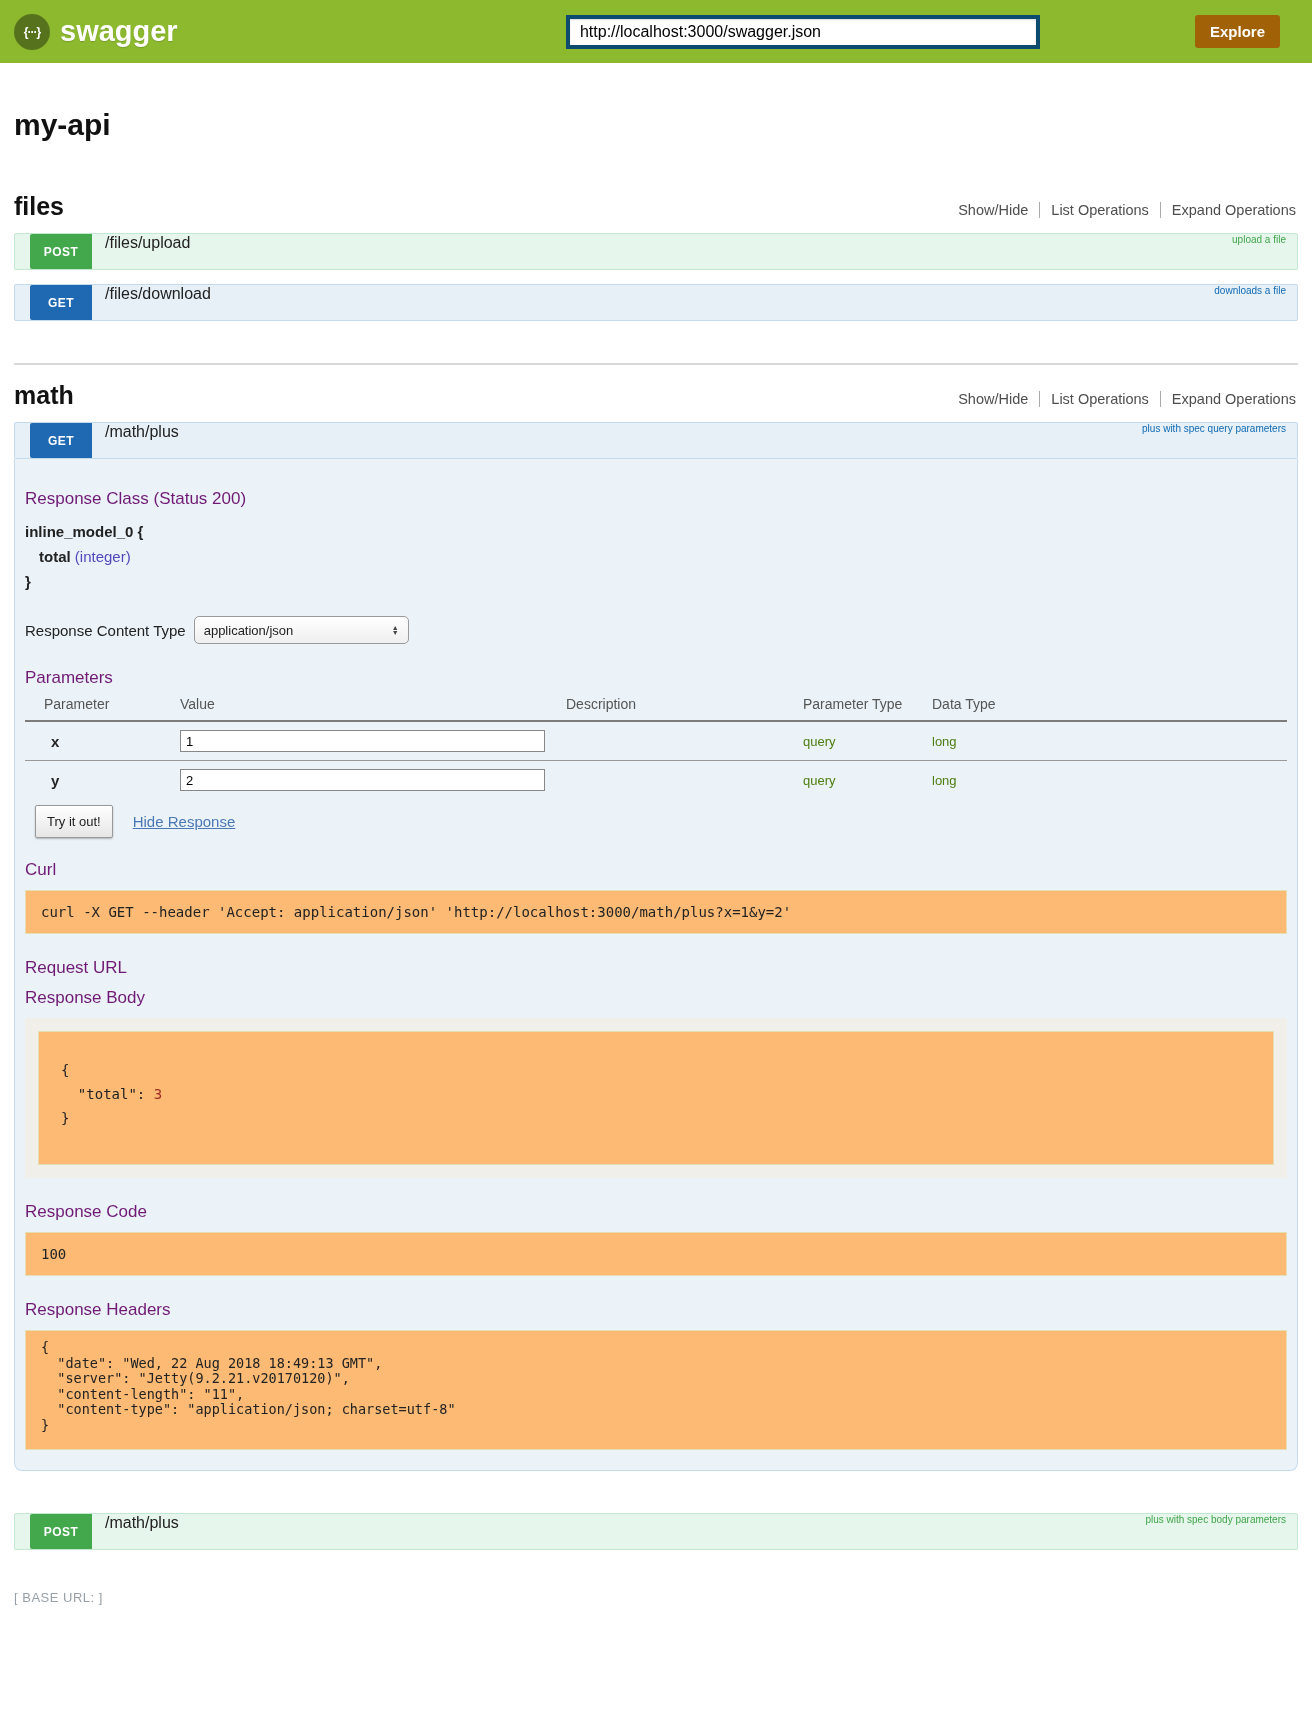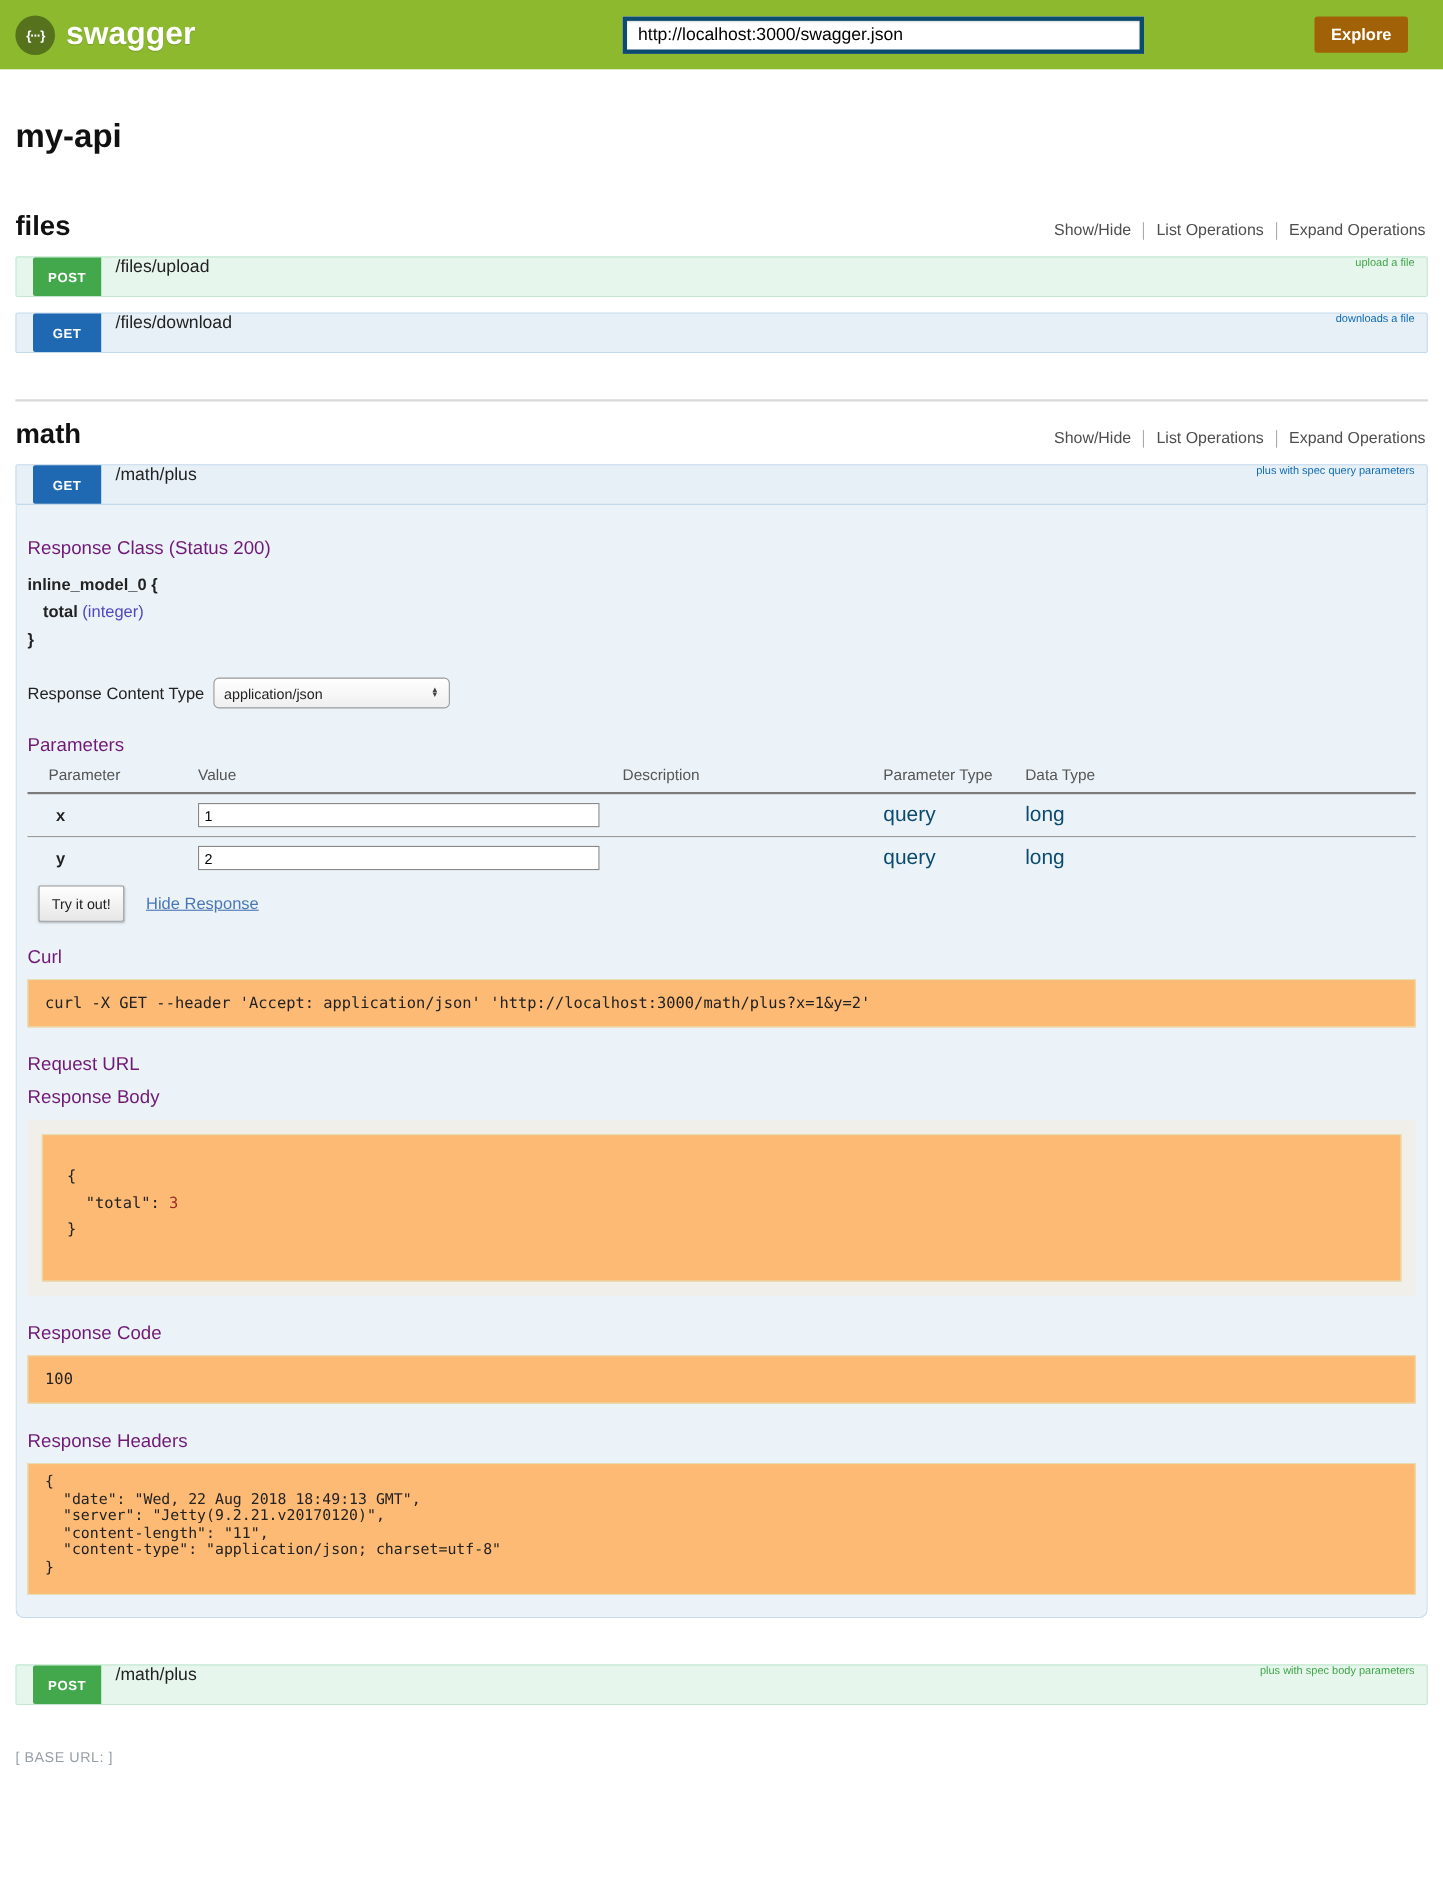--- a/index.html
+++ b/index.html
@@ -73,21 +73,21 @@
   .params-heading { margin-bottom:4px !important; }
   .param-table { margin:0 0 0 0; }
   .param-head { display:grid; grid-template-columns:136px 386px 237px 129px 1fr;
     font-size:14px; color:#555; padding:4px 0 8px 19px; border-bottom:2px solid #7c7c7c; }
   .param-row { display:grid; grid-template-columns:136px 386px 237px 129px 1fr;
     align-items:center; padding:8px 0 8px 19px; border-bottom:1px solid #999; }
   .param-row:last-child { border-bottom:none; }
   .param-name { font-size:15px; font-weight:bold; color:#222; padding-left:7px; }
   .param-input { width:365px; height:22px; border:1px solid #888; font-size:13px; padding:1px 5px;
     font-family:"Liberation Sans", sans-serif; }
-  .param-desc, .param-ptype, .param-dtype { font-size:19px; color:#0c4a6e; }
+  .param-desc, .param-ptype, .param-dtype { font-size:13px; color:#4d7c0f; }
 
   .try-row { display:flex; align-items:center; margin:6px 0 22px 10px; }
   .try-btn { background:linear-gradient(#ffffff,#e6e6e6); border:1px solid #999; border-radius:2px;
     padding:8px 11px; font-size:13px; color:#222; cursor:pointer; box-shadow:0 1px 2px rgba(0,0,0,.25);
     font-family:"Liberation Sans", sans-serif; }
   .hide-response { color:#4a77b5; text-decoration:underline; margin-left:20px; font-size:15px; cursor:pointer; }
 
   .codebox { background:#fdba74; border:1px solid #e5deb3; padding:13px 15px;
     font-family:"DejaVu Sans Mono", monospace; font-size:14px; color:#222;
     margin-bottom:24px; white-space:pre; overflow:hidden; }

